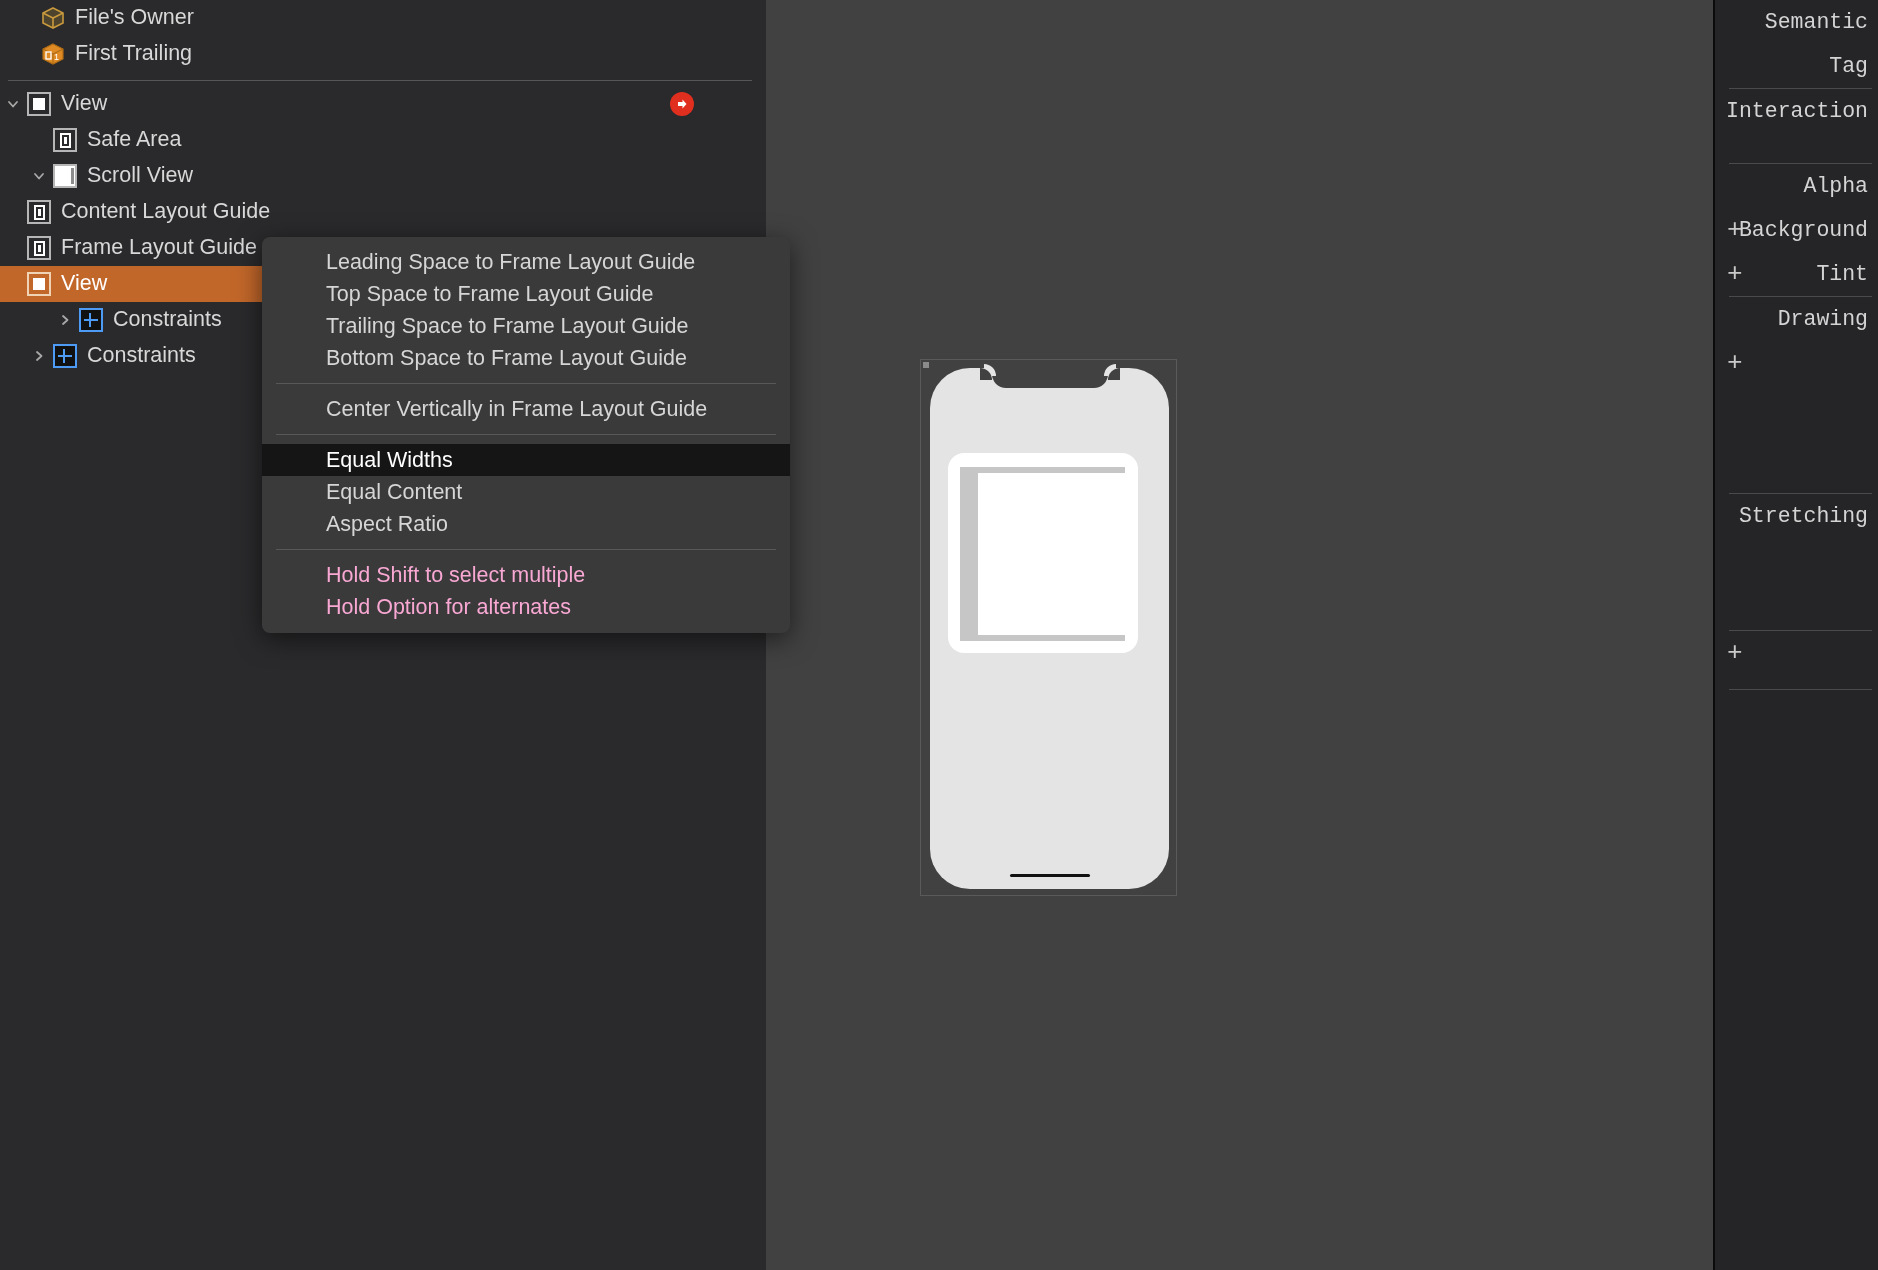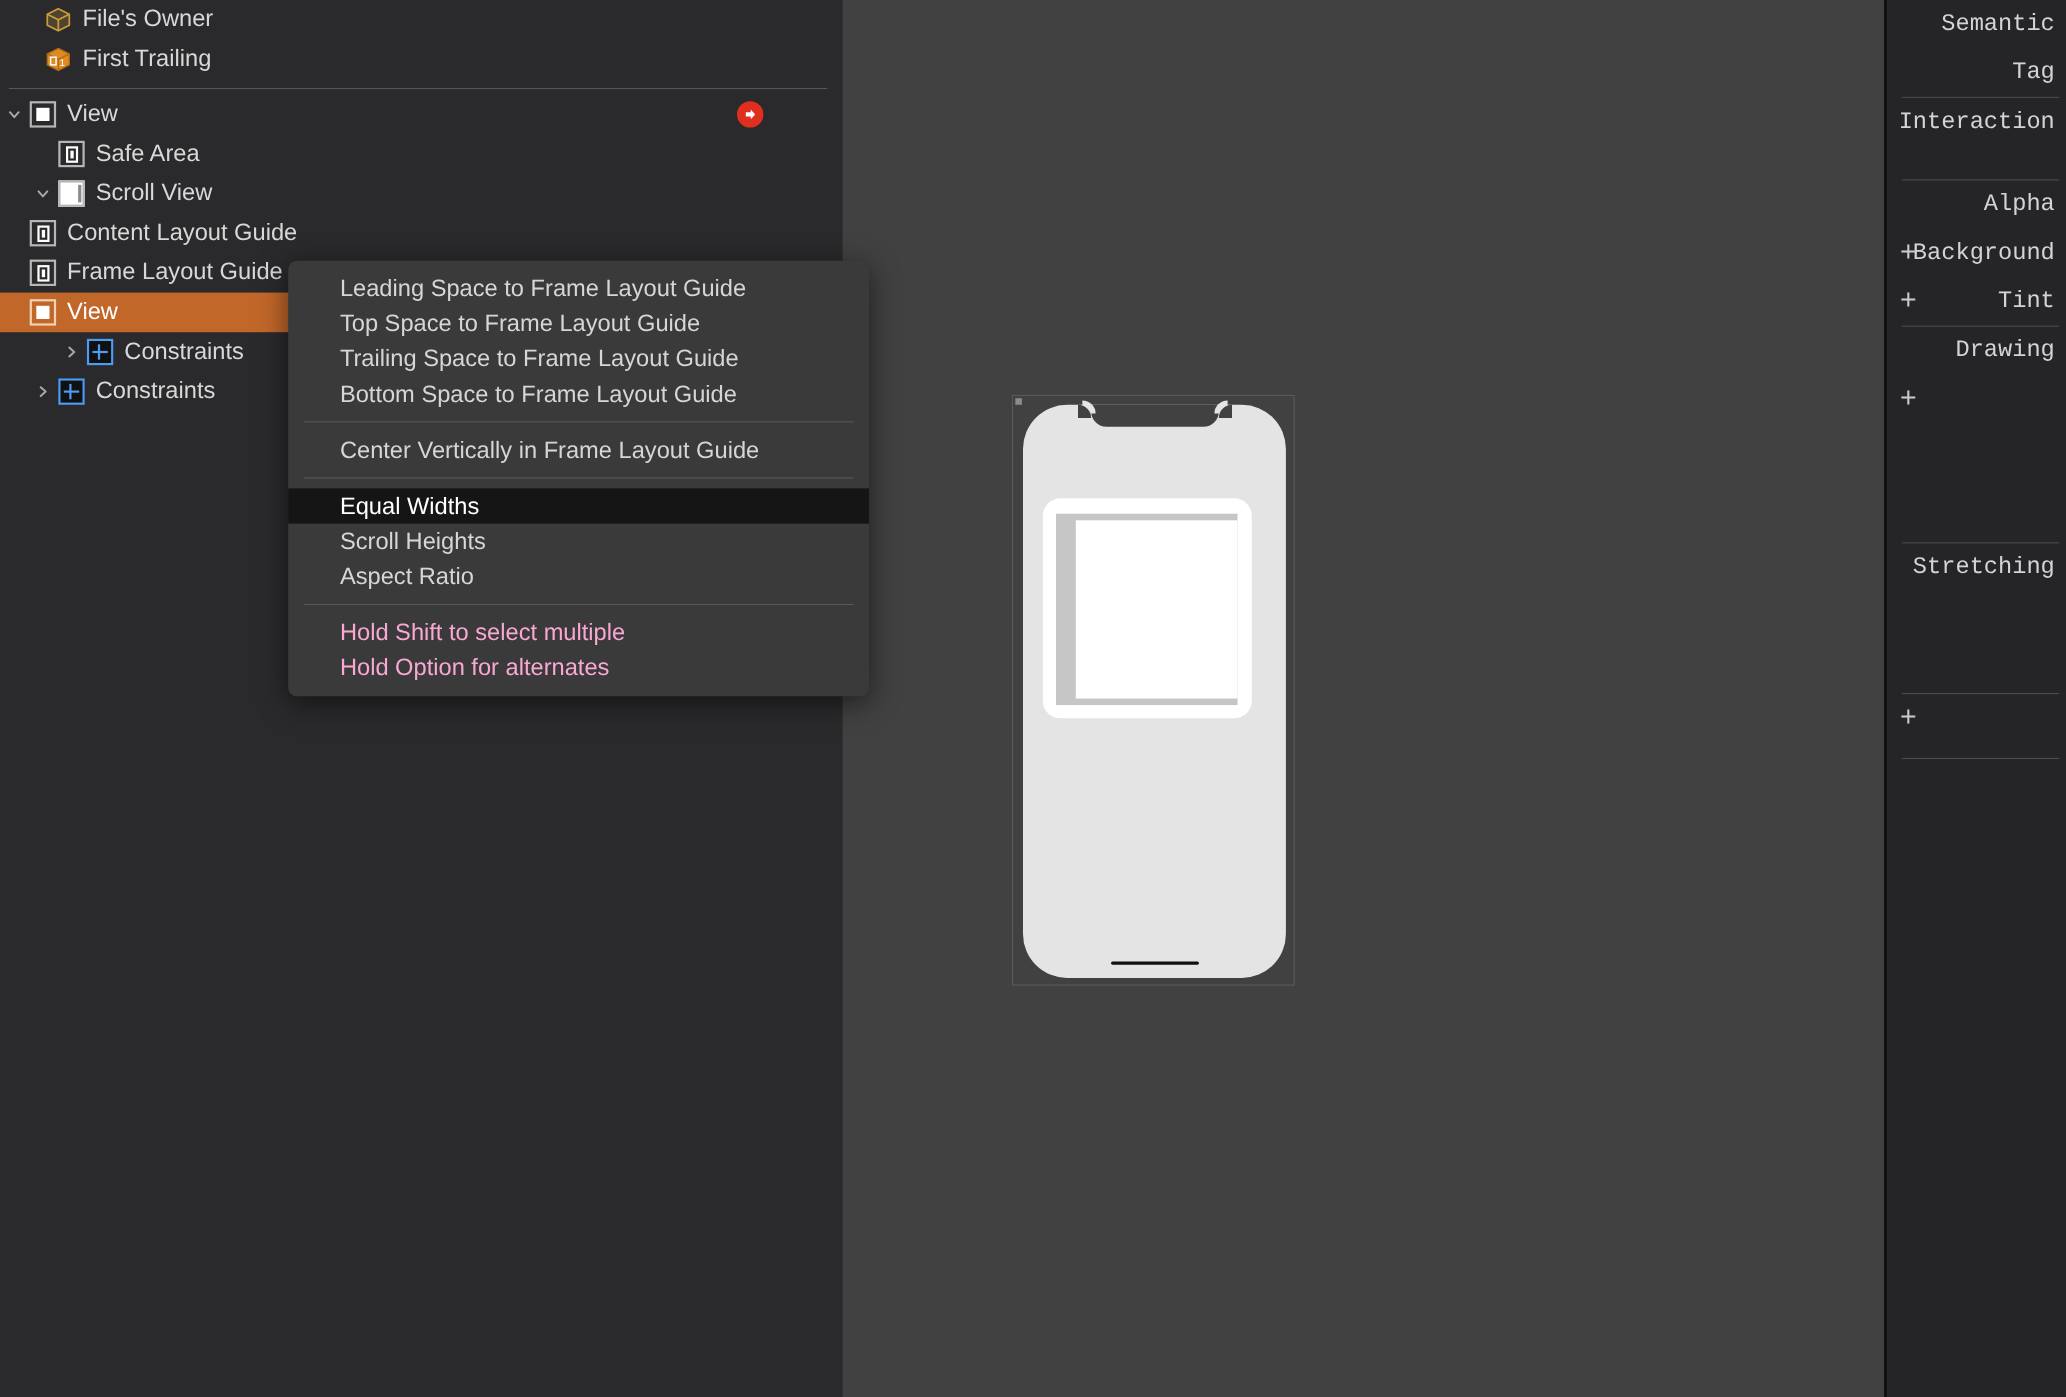--- a/index.html
+++ b/index.html
@@ -146,21 +146,21 @@
     position:absolute; left:262px; top:237px;
     width:528px;
     background:#3a3a3a;
     border-radius:8px;
     box-shadow:0 6px 26px rgba(0,0,0,0.55);
     padding:9px 0 10px 0;
     z-index:40;
   }
   .menu-item {
     height:32px; line-height:32px;
-    padding-left:47px; padding-right:14px;
+    padding-left:64px; padding-right:14px;
     font-size:21.5px;
     color:#d6d6d6;
     white-space:nowrap;
   }
   .menu-item.highlighted { background:#151515; color:#ffffff; }
   .menu-item.hint { color:#f9a8d4; }
   .menu-sep {
     height:1px; background:#585858;
     margin:9px 14px 9px 14px;
   }
@@ -359,21 +359,21 @@
     <div class="menu-item">Trailing Space to Frame Layout Guide</div>
     <div class="menu-item">Bottom Space to Frame Layout Guide</div>
 
     <div class="menu-sep"></div>
 
     <div class="menu-item">Center Vertically in Frame Layout Guide</div>
 
     <div class="menu-sep"></div>
 
     <div class="menu-item highlighted">Equal Widths</div>
-    <div class="menu-item">Scroll Heights</div>
+    <div class="menu-item">Equal Content</div>
     <div class="menu-item">Aspect Ratio</div>
 
     <div class="menu-sep"></div>
 
     <div class="menu-item hint">Hold Shift to select multiple</div>
     <div class="menu-item hint">Hold Option for alternates</div>
 
   </div>
 
   <div id="inspector">

